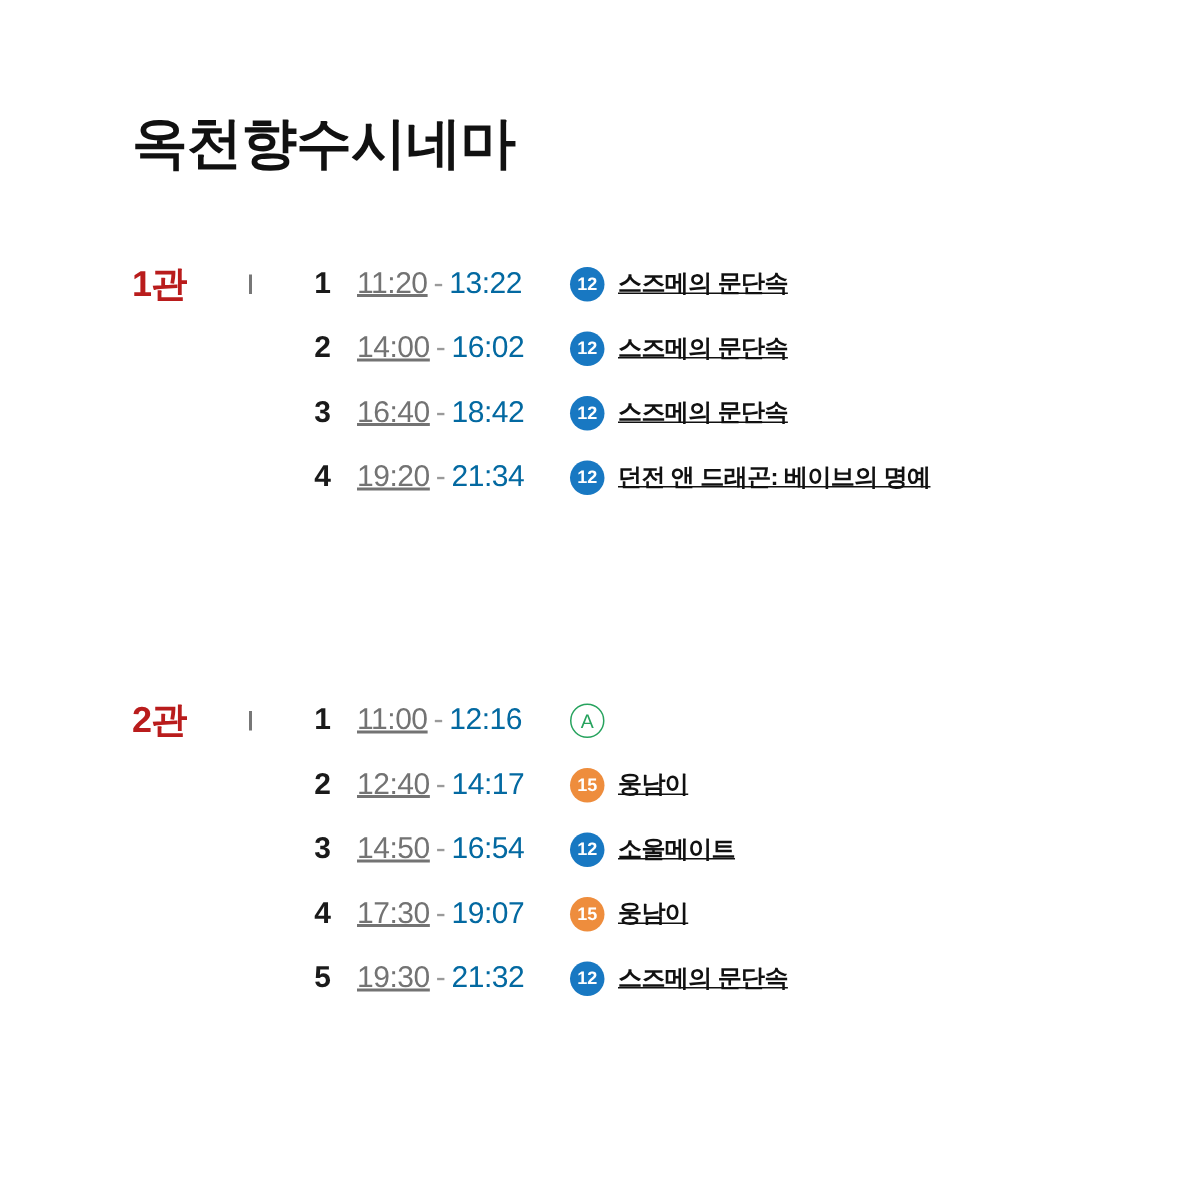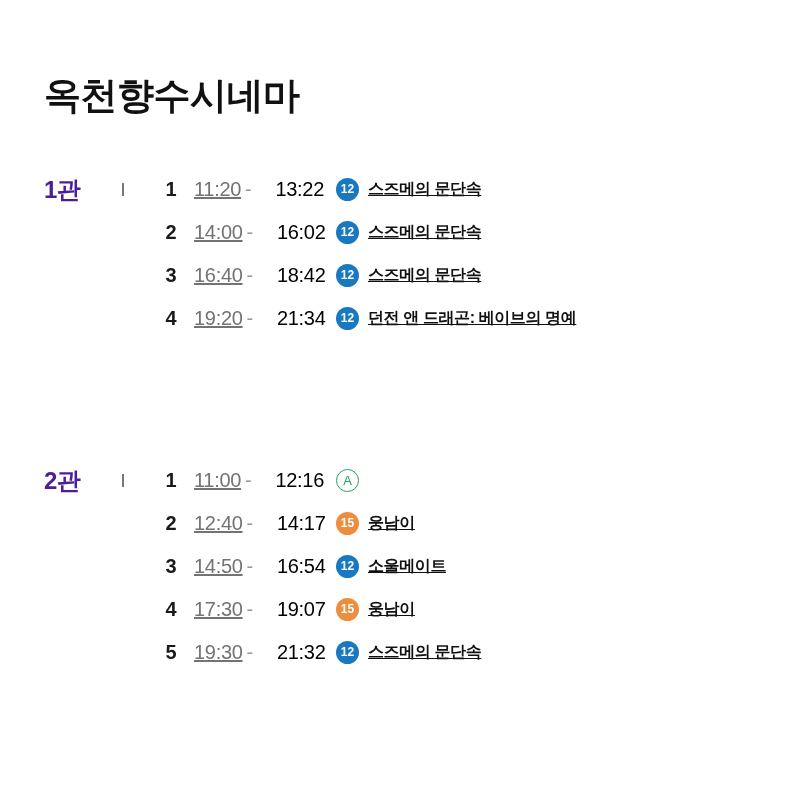--- a/index.html
+++ b/index.html
@@ -2,21 +2,21 @@
 <html><head>
 <meta charset="utf-8">
 <style>
   * { margin: 0; padding: 0; box-sizing: border-box; }
   html, body {
     width: 800px; height: 800px;
     background: #ffffff;
     font-family: "Liberation Sans", "DejaVu Sans", sans-serif;
     overflow: hidden;
   }
-  .page { padding: 75px 40px 0 44px; }
+  .page { padding: 75px 40px 0 88px; }
 
   .page-title {
     font-size: 37px;
     font-weight: 800;
     color: #111111;
     letter-spacing: -0.5px;
     line-height: 1.15;
   }
   .schedule-date {
     margin-top: 18px;
@@ -26,21 +26,21 @@
   }
 
   .section { display: flex; align-items: flex-start; }
   .section-1 { margin-top: 50px; }
   .section-2 { margin-top: 119px; }
 
   .room-label {
     width: 78px;
     font-size: 24px;
     font-weight: 700;
-    color: #4c1d95;
+    color: #b91c1c;
     line-height: 43px;
     letter-spacing: -0.5px;
   }
   .section-divider {
     width: 2px;
     height: 13px;
     background: #777777;
     margin-top: 15px;
     flex: none;
   }
@@ -64,21 +64,21 @@
     margin-left: 16px;
     width: 128px;
     font-size: 20px;
     letter-spacing: -0.3px;
     color: #3a3a3a;
     white-space: nowrap;
     flex: none;
   }
   .time-start { color: #737373; text-decoration: underline; }
   .time-dash  { color: #9a9a9a; margin: 0 4px; }
-  .time-end   { color: #000000; margin-left: 20px; }
+  .time-end   { color: #0369a1; }
 
   .rating-badge {
     width: 23px; height: 23px;
     border-radius: 50%;
     margin-left: 14px;
     flex: none;
     display: flex;
     align-items: center;
     justify-content: center;
     font-size: 12px;

